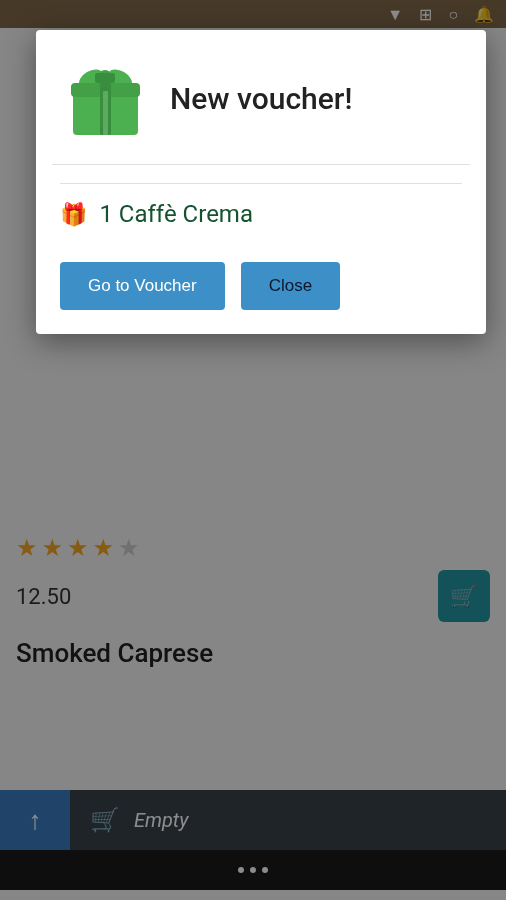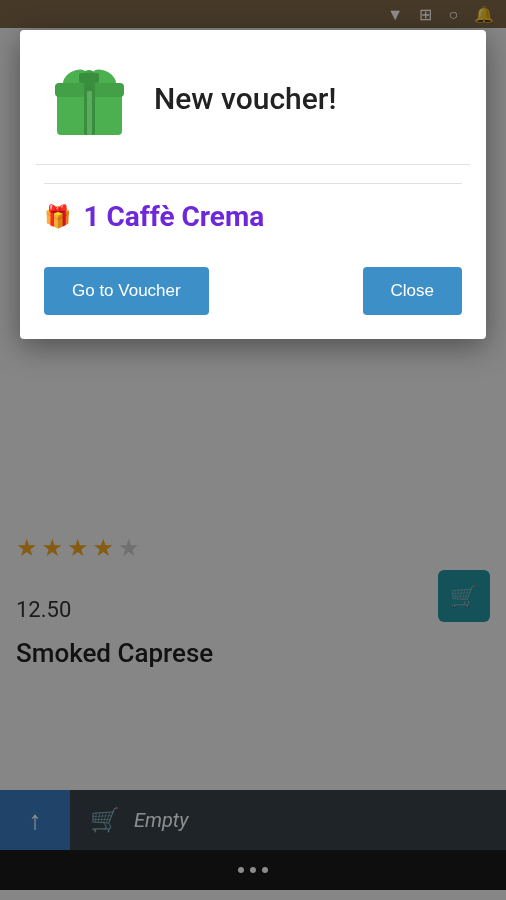--- a/index.html
+++ b/index.html
@@ -62,21 +62,21 @@
 
     .bg-description {
       font-size: 16px;
       color: #333;
       line-height: 1.4;
       margin-bottom: 16px;
     }
 
     .bg-price-row {
       display: flex;
-      align-items: flex-end;
+      align-items: center;
       justify-content: space-between;
       margin-bottom: 16px;
     }
 
     .bg-price {
       font-size: 22px;
       color: #333;
       font-weight: 400;
     }
 
@@ -174,21 +174,21 @@
     .overlay {
       position: absolute;
       top: 0; left: 0; right: 0; bottom: 0;
       background: rgba(0,0,0,0.45);
     }
 
     
     .modal {
       position: absolute;
       top: 30px;
-      left: 20px;
+      left: 36px;
       right: 20px;
       background: white;
       border-radius: 4px;
       overflow: hidden;
       box-shadow: 0 8px 30px rgba(0,0,0,0.4);
     }
 
     .modal-header {
       display: flex;
       align-items: center;
@@ -247,46 +247,46 @@
       gap: 12px;
       margin-bottom: 4px;
     }
 
     .reward-gift-icon {
       color: #4caf50;
       font-size: 22px;
     }
 
     .reward-text {
-      font-size: 28px;
-      color: #6d28d9;
-      font-weight: 700;
+      font-size: 24px;
+      color: #14532d;
+      font-weight: 400;
     }
 
     .modal-actions {
       display: flex;
-      justify-content: space-between;
+      justify-content: flex-start;
       gap: 16px;
       padding: 16px 24px 24px 24px;
     }
 
     .btn-primary {
       background: #3d8fc8;
       color: white;
       border: none;
       border-radius: 4px;
       padding: 14px 28px;
       font-size: 17px;
       cursor: pointer;
       font-weight: 500;
     }
 
     .btn-secondary {
       background: #3d8fc8;
-      color: #ffffff;
+      color: #0f172a;
       border: none;
       border-radius: 4px;
       padding: 14px 28px;
       font-size: 17px;
       cursor: pointer;
       font-weight: 500;
     }
   </style>
 </head>
 <body>

